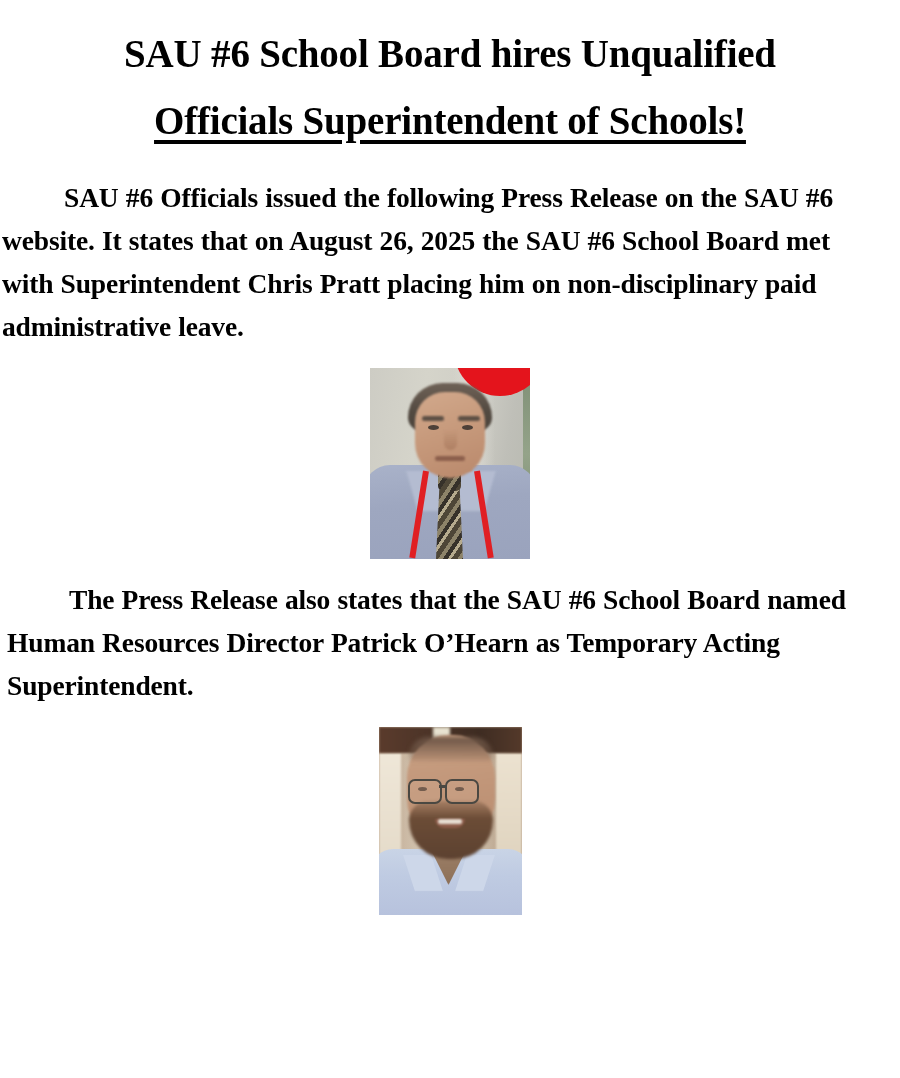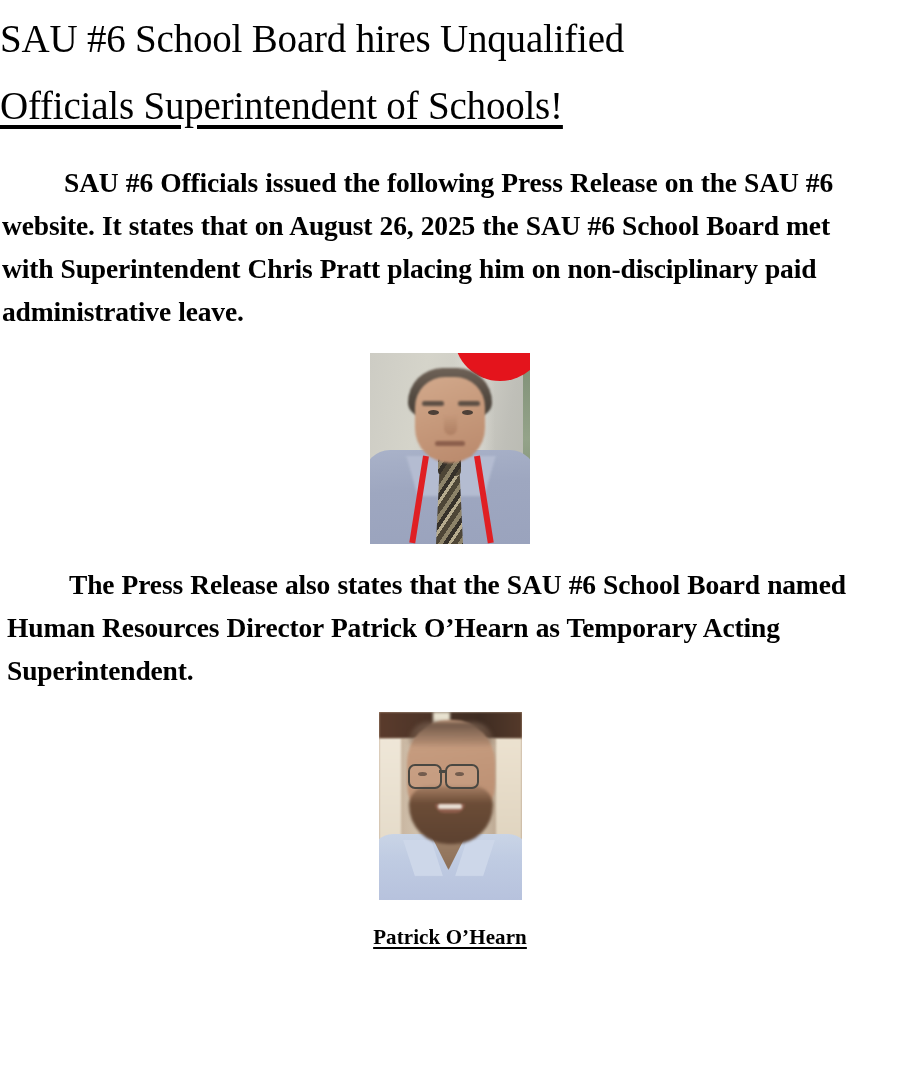--- a/index.html
+++ b/index.html
@@ -19,26 +19,27 @@
   .page {
     width: 900px;
     height: 1078px;
     position: relative;
     box-sizing: border-box;
     padding: 0;
   }
 
   
   .headline {
-    font-weight: normal;
+    text-align: center;
+    font-weight: bold;
     font-size: 39px;
     line-height: 67px;
     letter-spacing: -0.2px;
     margin: 0;
-    padding-top: 5px;
+    padding-top: 20px;
   }
   .headline .hl-line {
     display: block;
     white-space: nowrap;
   }
   .headline .hl-line.underlined {
     text-decoration: underline;
     text-decoration-thickness: 4px;
     text-underline-offset: 6px;
   }
@@ -416,16 +417,15 @@
       <div class="hairline"></div>
       <div class="beard"></div>
       <div class="mouth"></div>
       <div class="teeth"></div>
       <div class="eye-l"></div>
       <div class="eye-r"></div>
       <div class="glasses-l"></div>
       <div class="glasses-r"></div>
       <div class="glasses-bridge"></div>
     </div>
-    <div class="caption" id="cap-ohearn">Patrick O’Hearn</div>
   </div>
 
 </div>
 
 </body></html>

